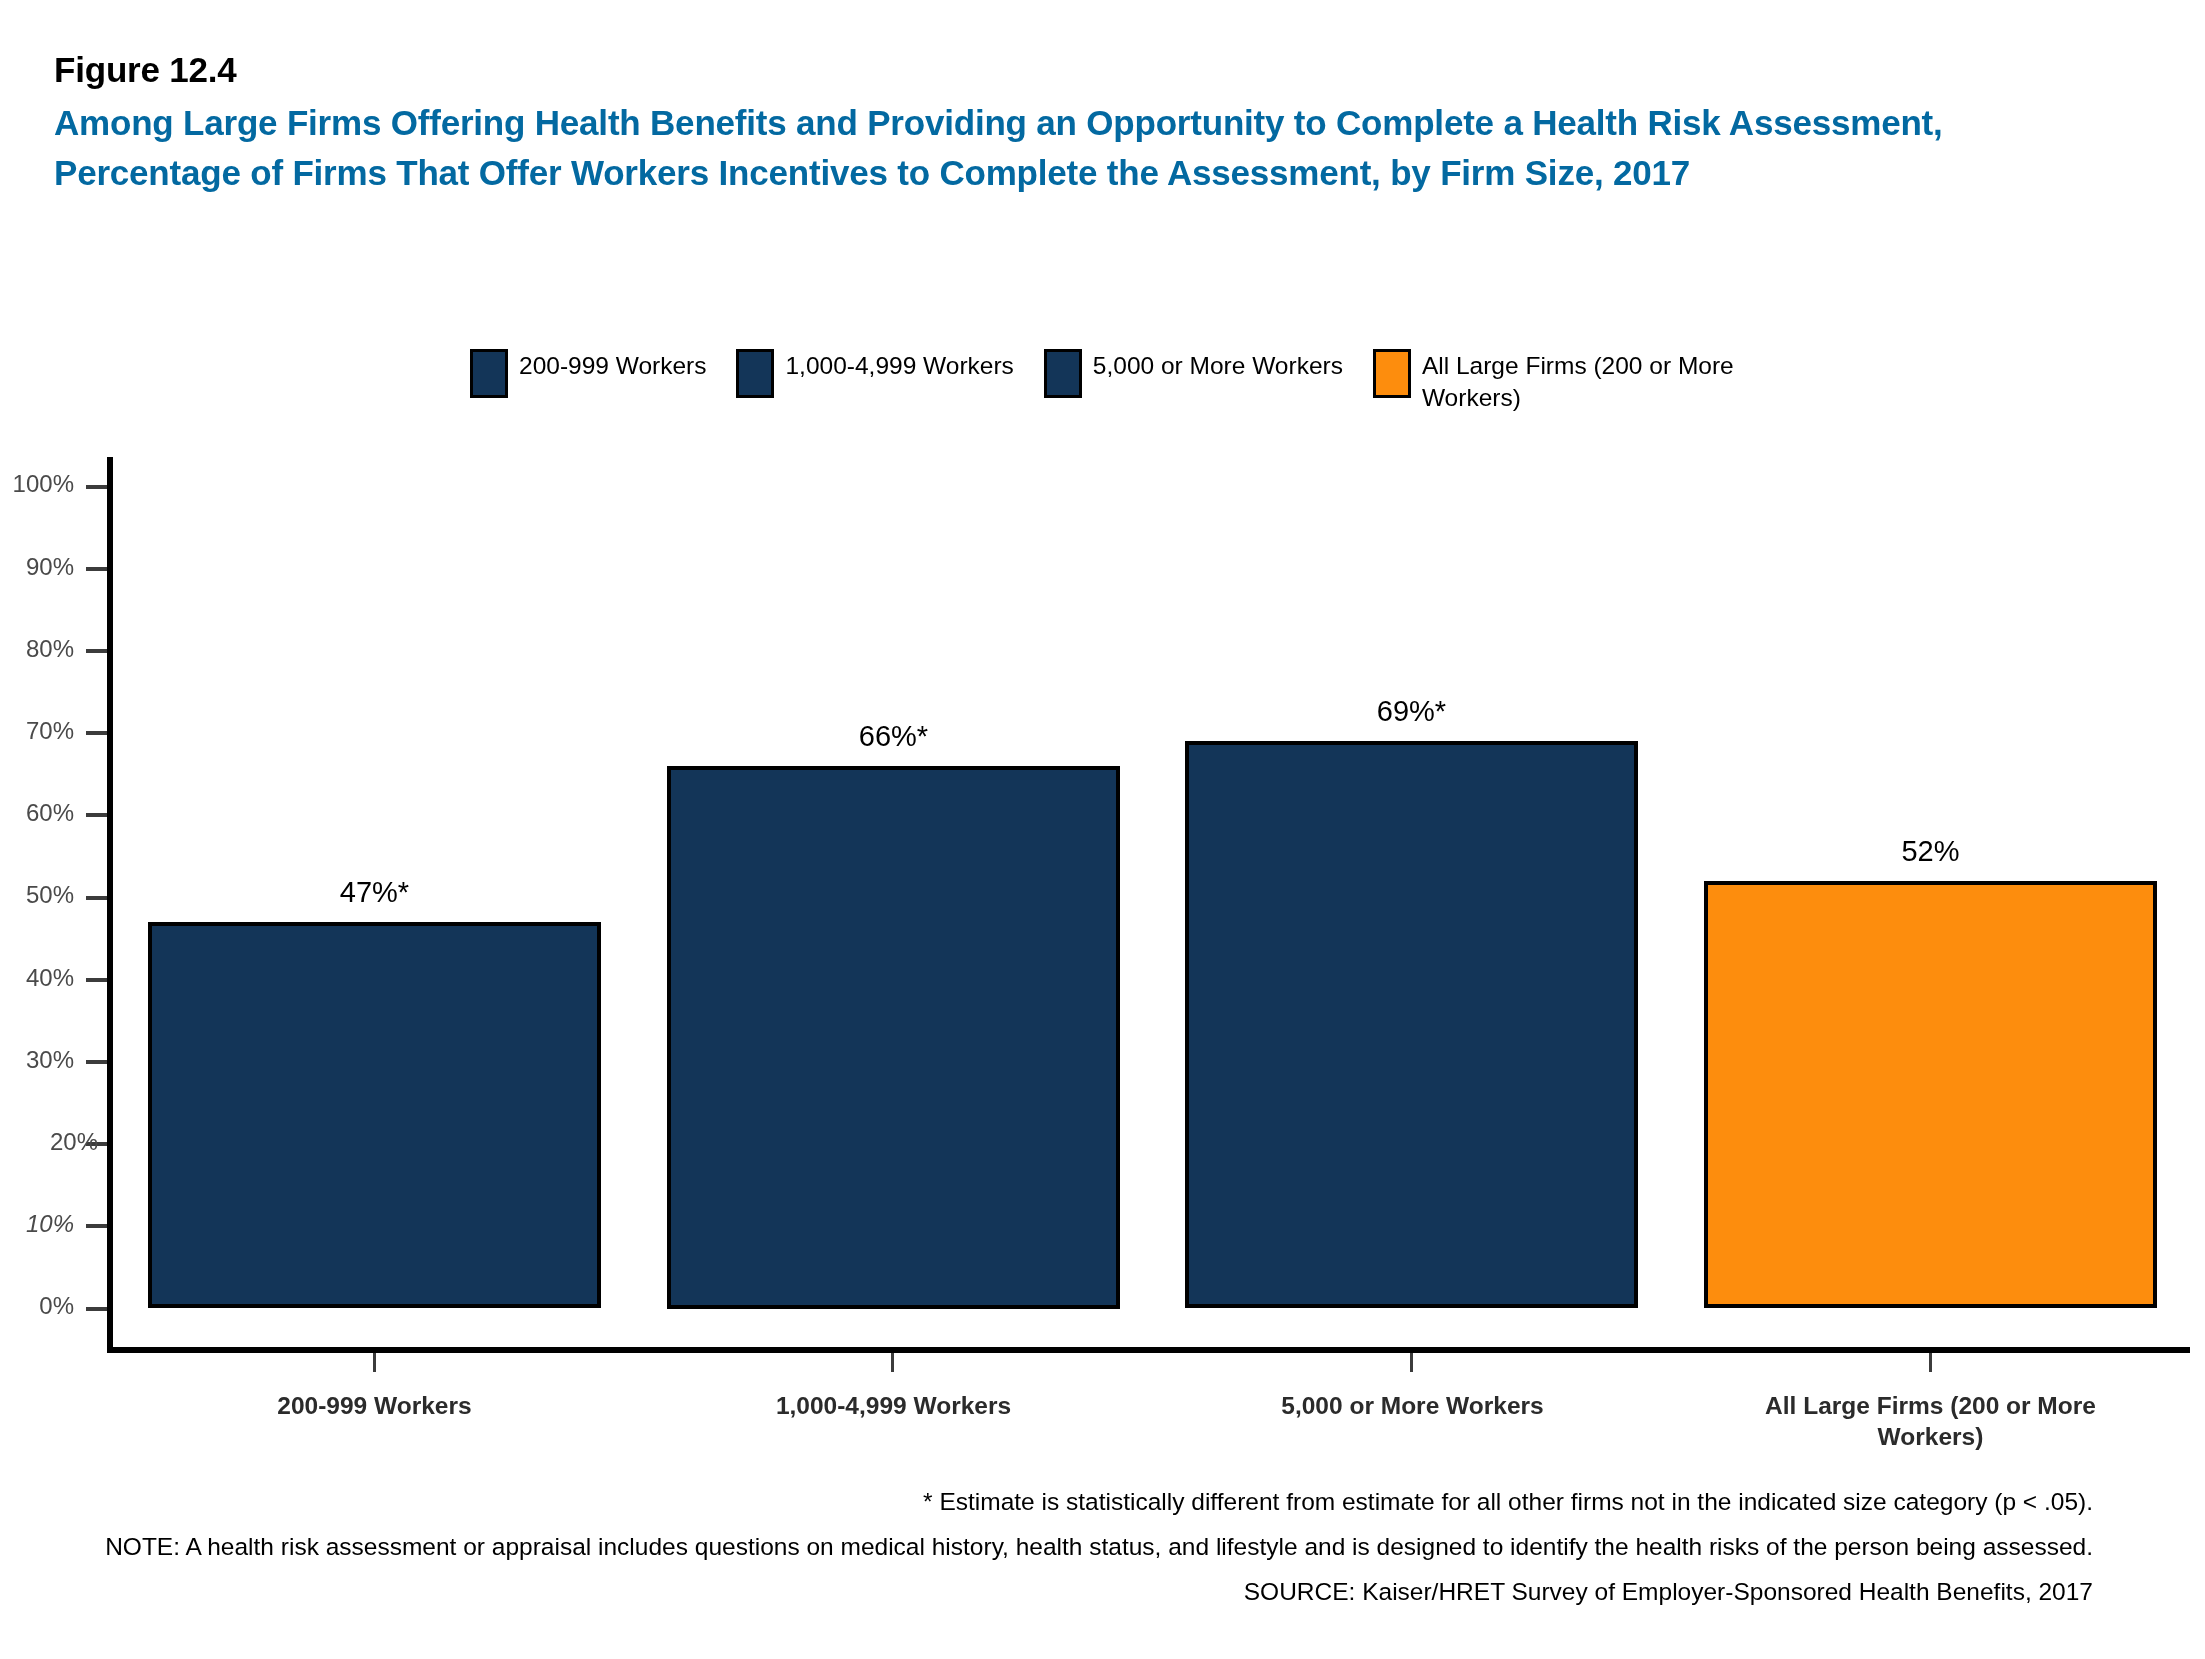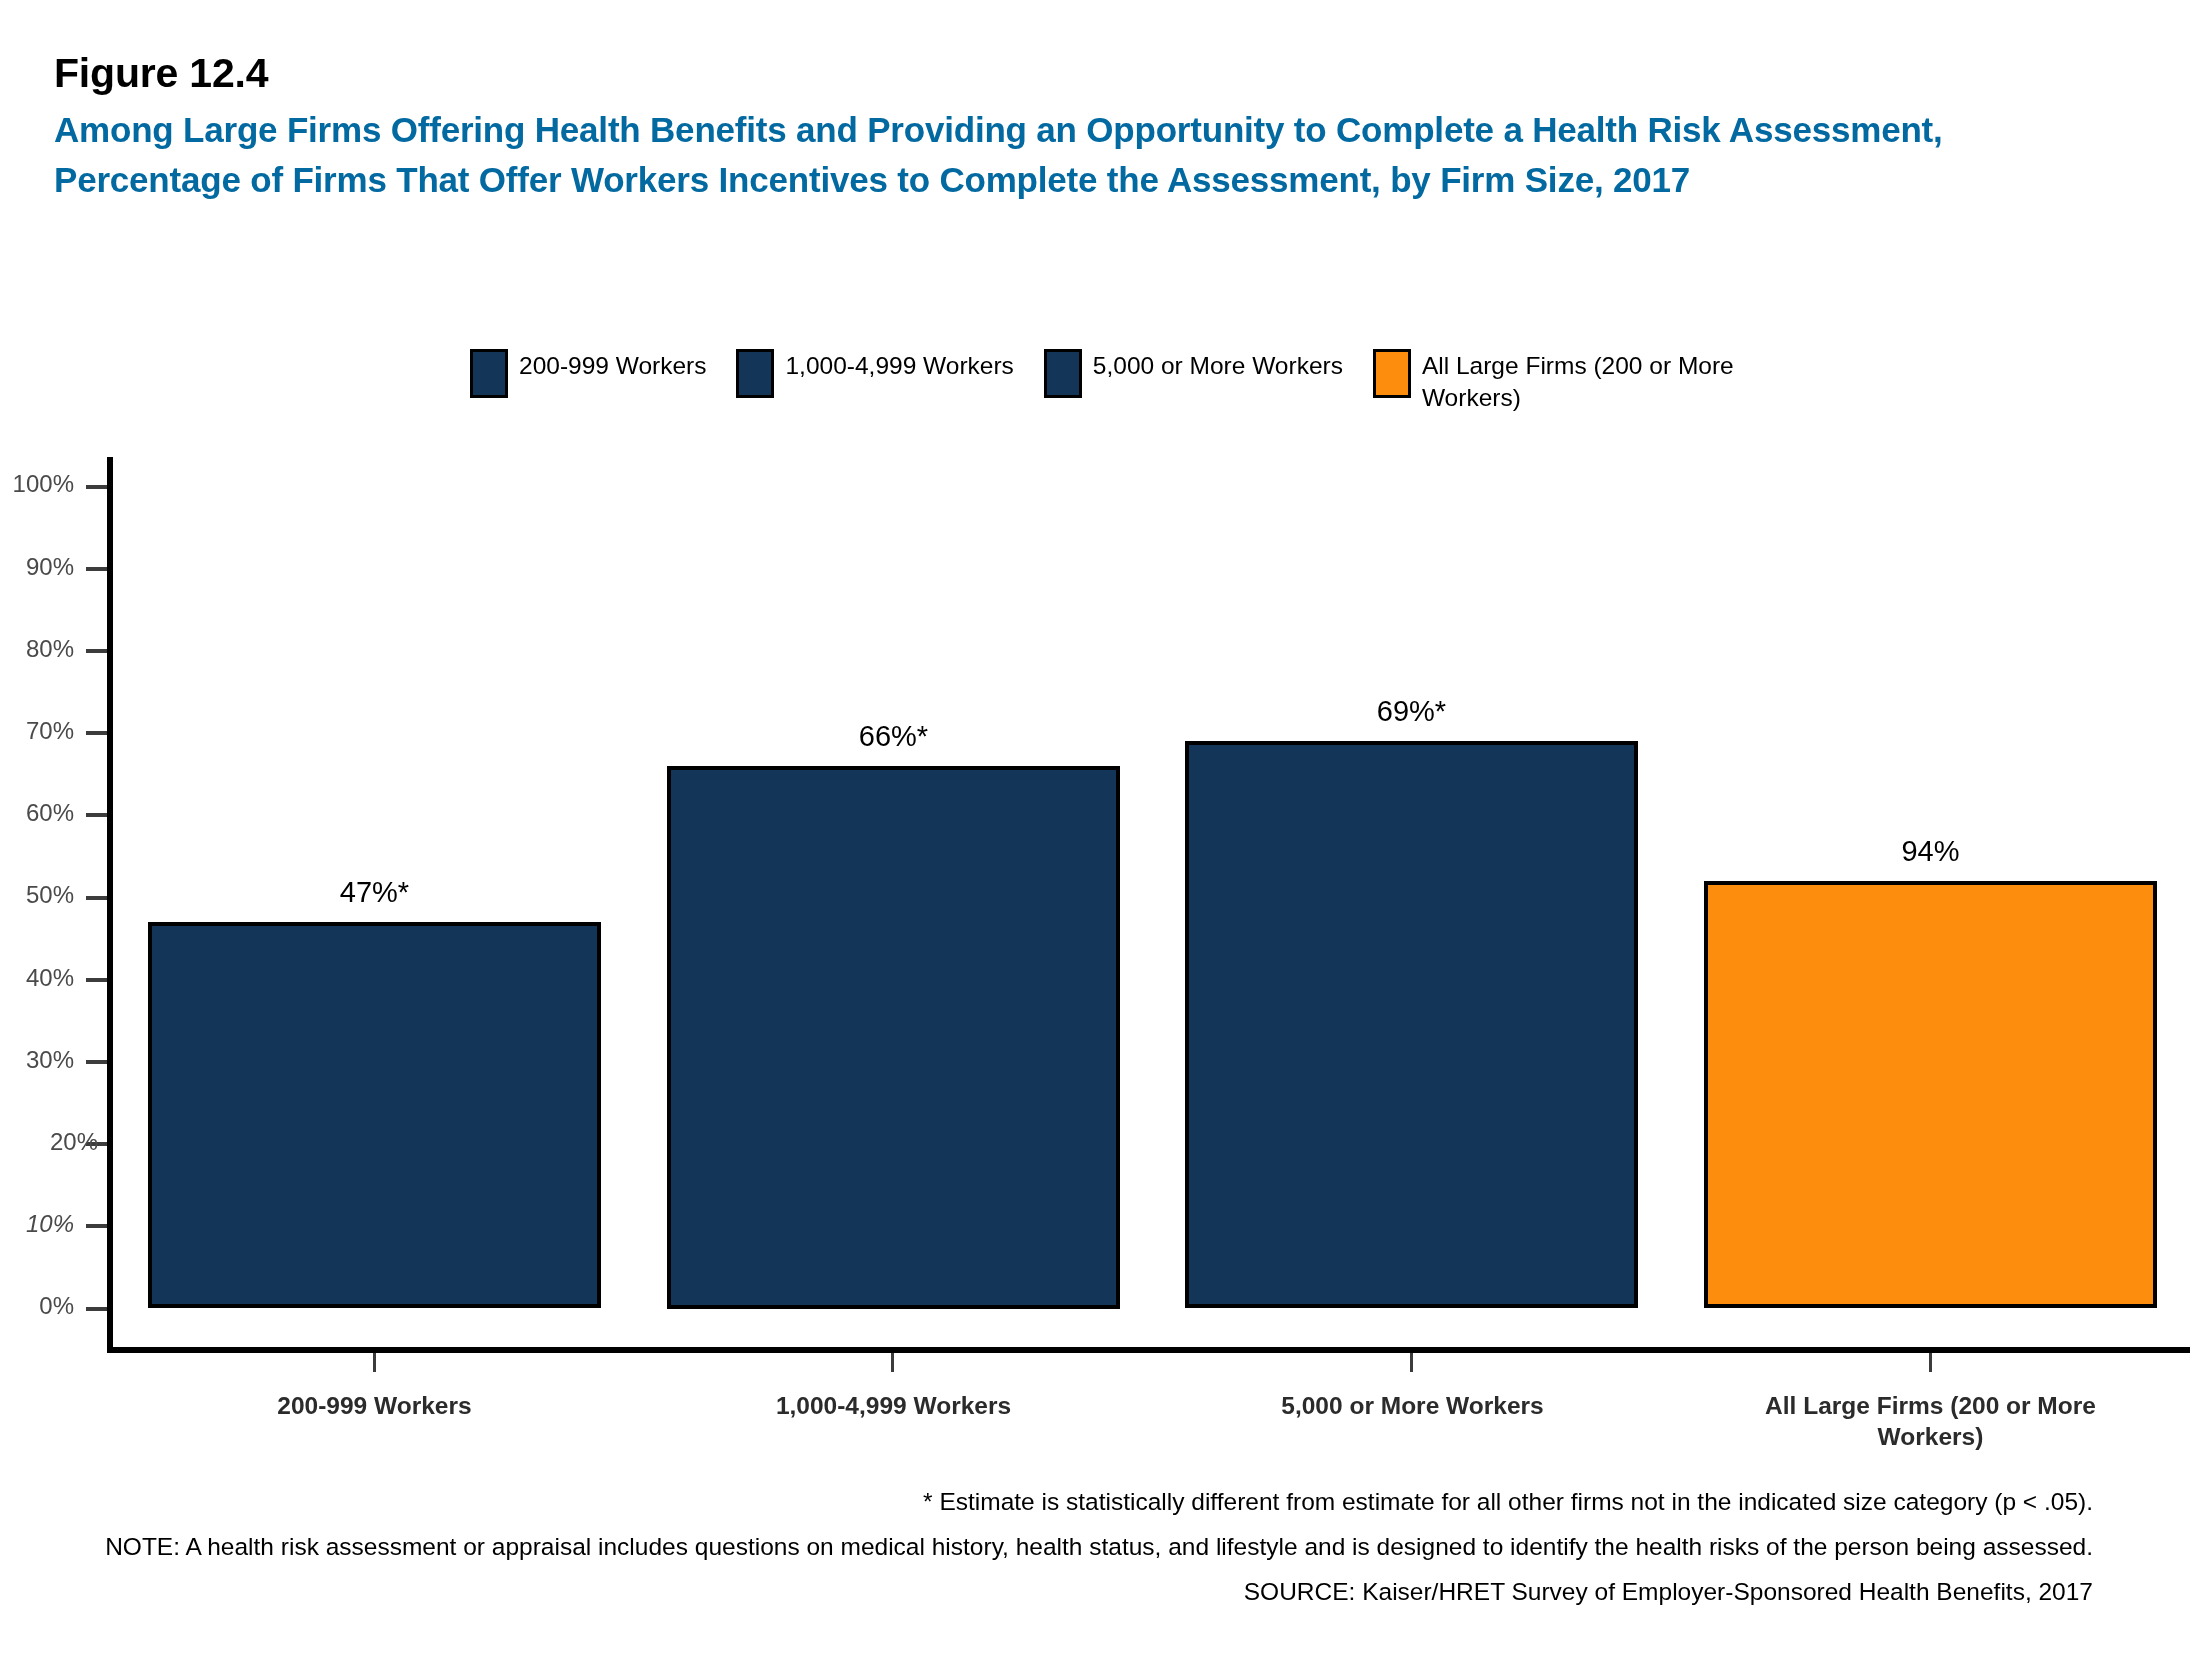--- a/index.html
+++ b/index.html
@@ -17,21 +17,21 @@
   }
 
   
   #title-block {
     position: absolute;
     left: 54px;
     top: 49px;
     width: 2008px;
   }
   #figure-number {
-    font-size: 41px;
+    font-size: 35px;
     font-weight: bold;
     line-height: 1.18;
     letter-spacing: -0.2px;
     color: #000;
     margin-bottom: 8px;
   }
   #figure-title {
     font-size: 35px;
     font-weight: bold;
     line-height: 1.42;
@@ -226,21 +226,21 @@
         <div class="x-tick" style="left: 1822px;"></div>
       </div>
     <div id="bars">
         <div class="bar" style="left: 41px; top: 465px; width: 453px; height: 386px; background: rgb(19, 53, 88);"></div>
         <div class="bar-value" style="left: 41px; width: 453px; top: 419px;">47%*</div>
         <div class="bar" style="left: 560px; top: 309px; width: 453px; height: 543px; background: rgb(19, 53, 88);"></div>
         <div class="bar-value" style="left: 560px; width: 453px; top: 263px;">66%*</div>
         <div class="bar" style="left: 1078px; top: 284px; width: 453px; height: 567px; background: rgb(19, 53, 88);"></div>
         <div class="bar-value" style="left: 1078px; width: 453px; top: 238px;">69%*</div>
         <div class="bar" style="left: 1597px; top: 424px; width: 453px; height: 427px; background: rgb(253, 141, 13);"></div>
-        <div class="bar-value" style="left: 1597px; width: 453px; top: 378px;">94%</div>
+        <div class="bar-value" style="left: 1597px; width: 453px; top: 378px;">52%</div>
       </div>
   </div>
   <div id="y-tick-labels">
       <div class="y-tick-label" style="top: 470px; left: 0px; width: 74px; right: auto;">100%</div>
       <div class="y-tick-label" style="top: 553px; left: 0px; width: 74px; right: auto;">90%</div>
       <div class="y-tick-label" style="top: 635px; left: 0px; width: 74px; right: auto;">80%</div>
       <div class="y-tick-label" style="top: 717px; left: 0px; width: 74px; right: auto;">70%</div>
       <div class="y-tick-label" style="top: 799px; left: 0px; width: 74px; right: auto;">60%</div>
       <div class="y-tick-label" style="top: 881px; left: 0px; width: 74px; right: auto;">50%</div>
       <div class="y-tick-label" style="top: 964px; left: 0px; width: 74px; right: auto;">40%</div>

